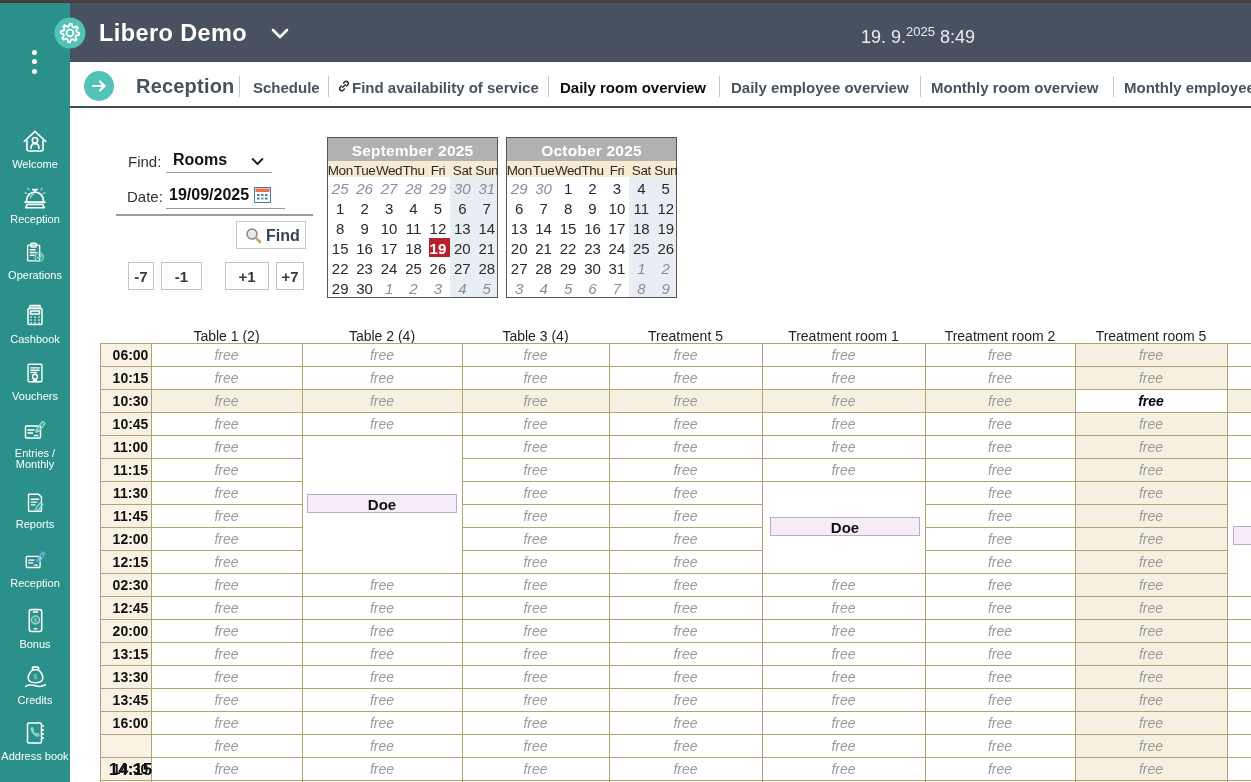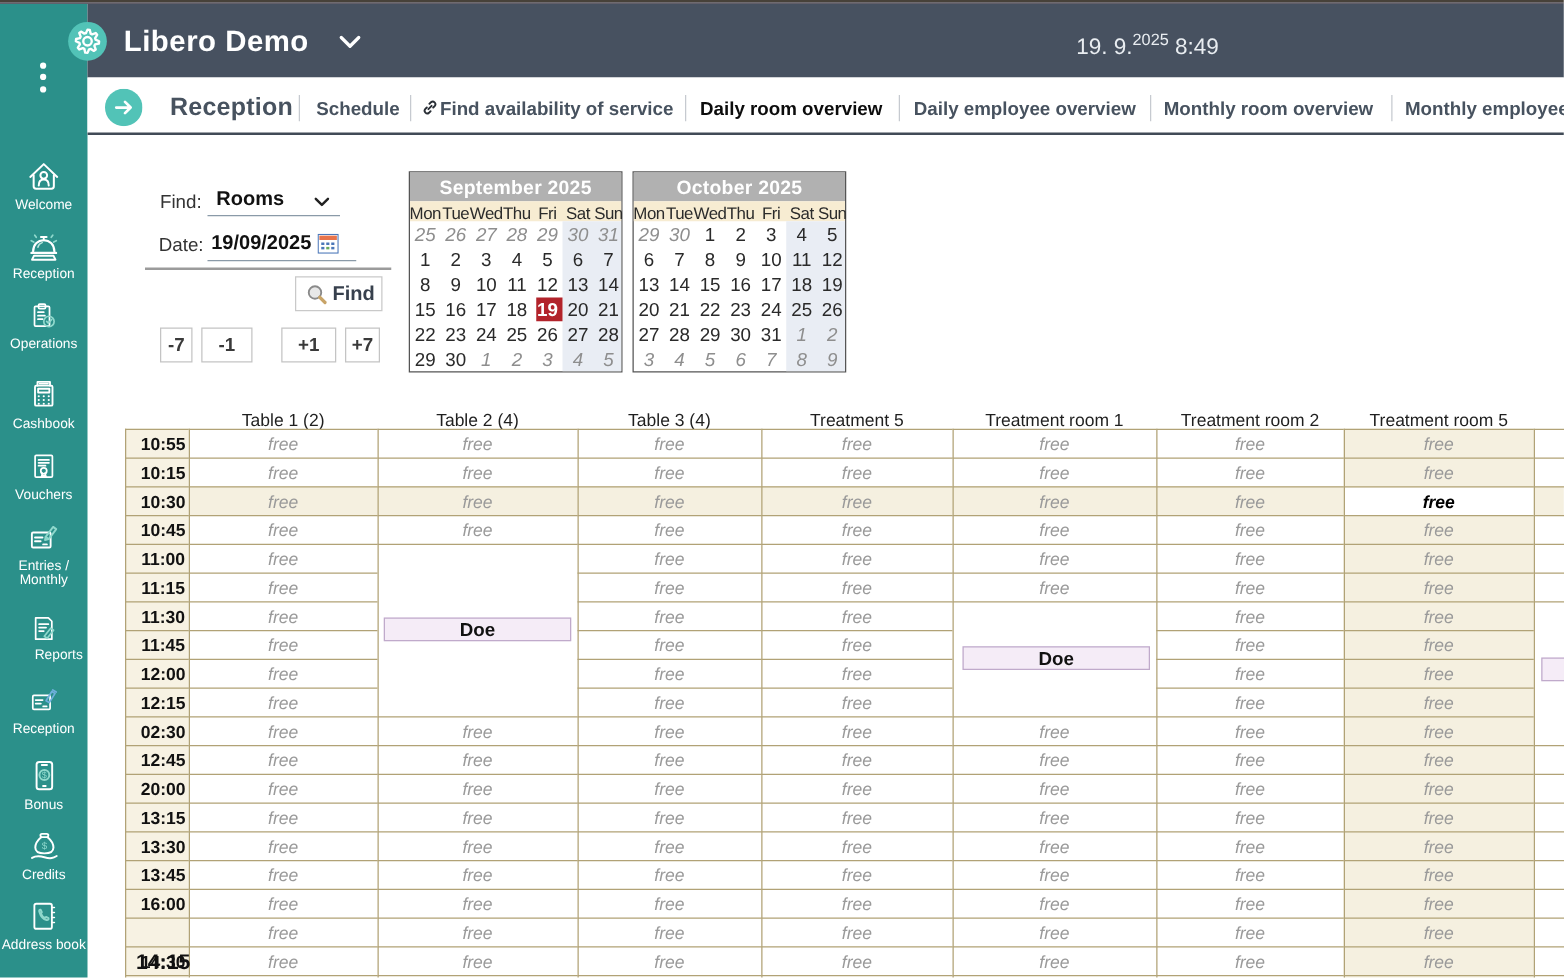--- a/index.html
+++ b/index.html
@@ -80,21 +80,21 @@
 </svg>
 <div class="ab ct" style="left:0px;top:447px;width:70px;font-size:11px;color:#fff;">Entries /</div>
 <div class="ab ct" style="left:0px;top:457.5px;width:70px;font-size:11px;color:#fff;">Monthly</div>
 <svg class="ab" style="left:23px;top:491px;" width="24" height="24" viewBox="0 0 26 26" fill="none" stroke="#ffffff" stroke-width="1.5" stroke-linecap="round" stroke-linejoin="round">
 <path d="M6 3.5 L17 3.5 L20 6.5 L20 22 L6 22 Z"></path>
     <path d="M9 9 L17 9"></path>
     <path d="M9 12 L15 12"></path>
     <path d="M9 15 L13 15"></path>
     <path d="M13.5 19.5 L19 12.5 L21.5 14.3 L16 21.3 Z" stroke="#8fd8cc"></path>
 </svg>
-<div class="ab ct" style="left:12px;top:518px;width:70px;font-size:11px;color:#fff;">Reports</div>
+<div class="ab ct" style="left:0px;top:518px;width:70px;font-size:11px;color:#fff;">Reports</div>
 <svg class="ab" style="left:23px;top:549px;" width="24" height="24" viewBox="0 0 26 26" fill="none" stroke="#ffffff" stroke-width="1.5" stroke-linecap="round" stroke-linejoin="round">
 <rect x="3.5" y="8" width="15" height="12" rx="1"></rect>
     <path d="M6 12 L12 12"></path>
     <path d="M6 15 L10.5 15"></path>
     <path d="M12.5 17.5 L15.5 17.5"></path>
     <path d="M15 12.5 L20 4.5 L22.8 6.2 L17.8 14.2 Z" stroke="#6fb0dd"></path>
     <path d="M20.8 3.2 L23.8 5" stroke="#6fb0dd"></path>
 </svg>
 <div class="ab ct" style="left:0px;top:577px;width:70px;font-size:11px;color:#fff;">Reception</div>
 <svg class="ab" style="left:21.5px;top:607px;" width="27" height="27" viewBox="0 0 26 26" fill="none" stroke="#ffffff" stroke-width="1.5" stroke-linecap="round" stroke-linejoin="round">
@@ -465,21 +465,21 @@
 <div class="ab" style="left:1227px;top:481px;width:35px;height:1px;background:#b1a276;"></div>
 <div class="ab" style="left:1227px;top:596px;width:35px;height:1px;background:#b1a276;"></div>
 <div class="ab" style="left:1227px;top:619px;width:35px;height:1px;background:#b1a276;"></div>
 <div class="ab" style="left:1227px;top:642px;width:35px;height:1px;background:#b1a276;"></div>
 <div class="ab" style="left:1227px;top:665px;width:35px;height:1px;background:#b1a276;"></div>
 <div class="ab" style="left:1227px;top:688px;width:35px;height:1px;background:#b1a276;"></div>
 <div class="ab" style="left:1227px;top:711px;width:35px;height:1px;background:#b1a276;"></div>
 <div class="ab" style="left:1227px;top:734px;width:35px;height:1px;background:#b1a276;"></div>
 <div class="ab" style="left:1227px;top:757px;width:35px;height:1px;background:#b1a276;"></div>
 <div class="ab" style="left:1227px;top:780px;width:35px;height:1px;background:#b1a276;"></div>
-<div class="ab ct" style="left:105px;top:346.5px;width:51px;font-size:14px;font-weight:700;color:#111;">10:55</div>
+<div class="ab ct" style="left:105px;top:346.5px;width:51px;font-size:14px;font-weight:700;color:#111;">06:00</div>
 <div class="ab ct" style="left:151px;top:346.5px;width:151px;font-size:14px;font-style:italic;color:#9a9a9a;">free</div>
 <div class="ab ct" style="left:302px;top:346.5px;width:160px;font-size:14px;font-style:italic;color:#9a9a9a;">free</div>
 <div class="ab ct" style="left:462px;top:346.5px;width:147px;font-size:14px;font-style:italic;color:#9a9a9a;">free</div>
 <div class="ab ct" style="left:609px;top:346.5px;width:153px;font-size:14px;font-style:italic;color:#9a9a9a;">free</div>
 <div class="ab ct" style="left:762px;top:346.5px;width:163px;font-size:14px;font-style:italic;color:#9a9a9a;">free</div>
 <div class="ab ct" style="left:925px;top:346.5px;width:150px;font-size:14px;font-style:italic;color:#9a9a9a;">free</div>
 <div class="ab ct" style="left:1075px;top:346.5px;width:152px;font-size:14px;font-style:italic;color:#9a9a9a;">free</div>
 <div class="ab ct" style="left:105px;top:369.5px;width:51px;font-size:14px;font-weight:700;color:#111;">10:15</div>
 <div class="ab ct" style="left:151px;top:369.5px;width:151px;font-size:14px;font-style:italic;color:#9a9a9a;">free</div>
 <div class="ab ct" style="left:302px;top:369.5px;width:160px;font-size:14px;font-style:italic;color:#9a9a9a;">free</div>

